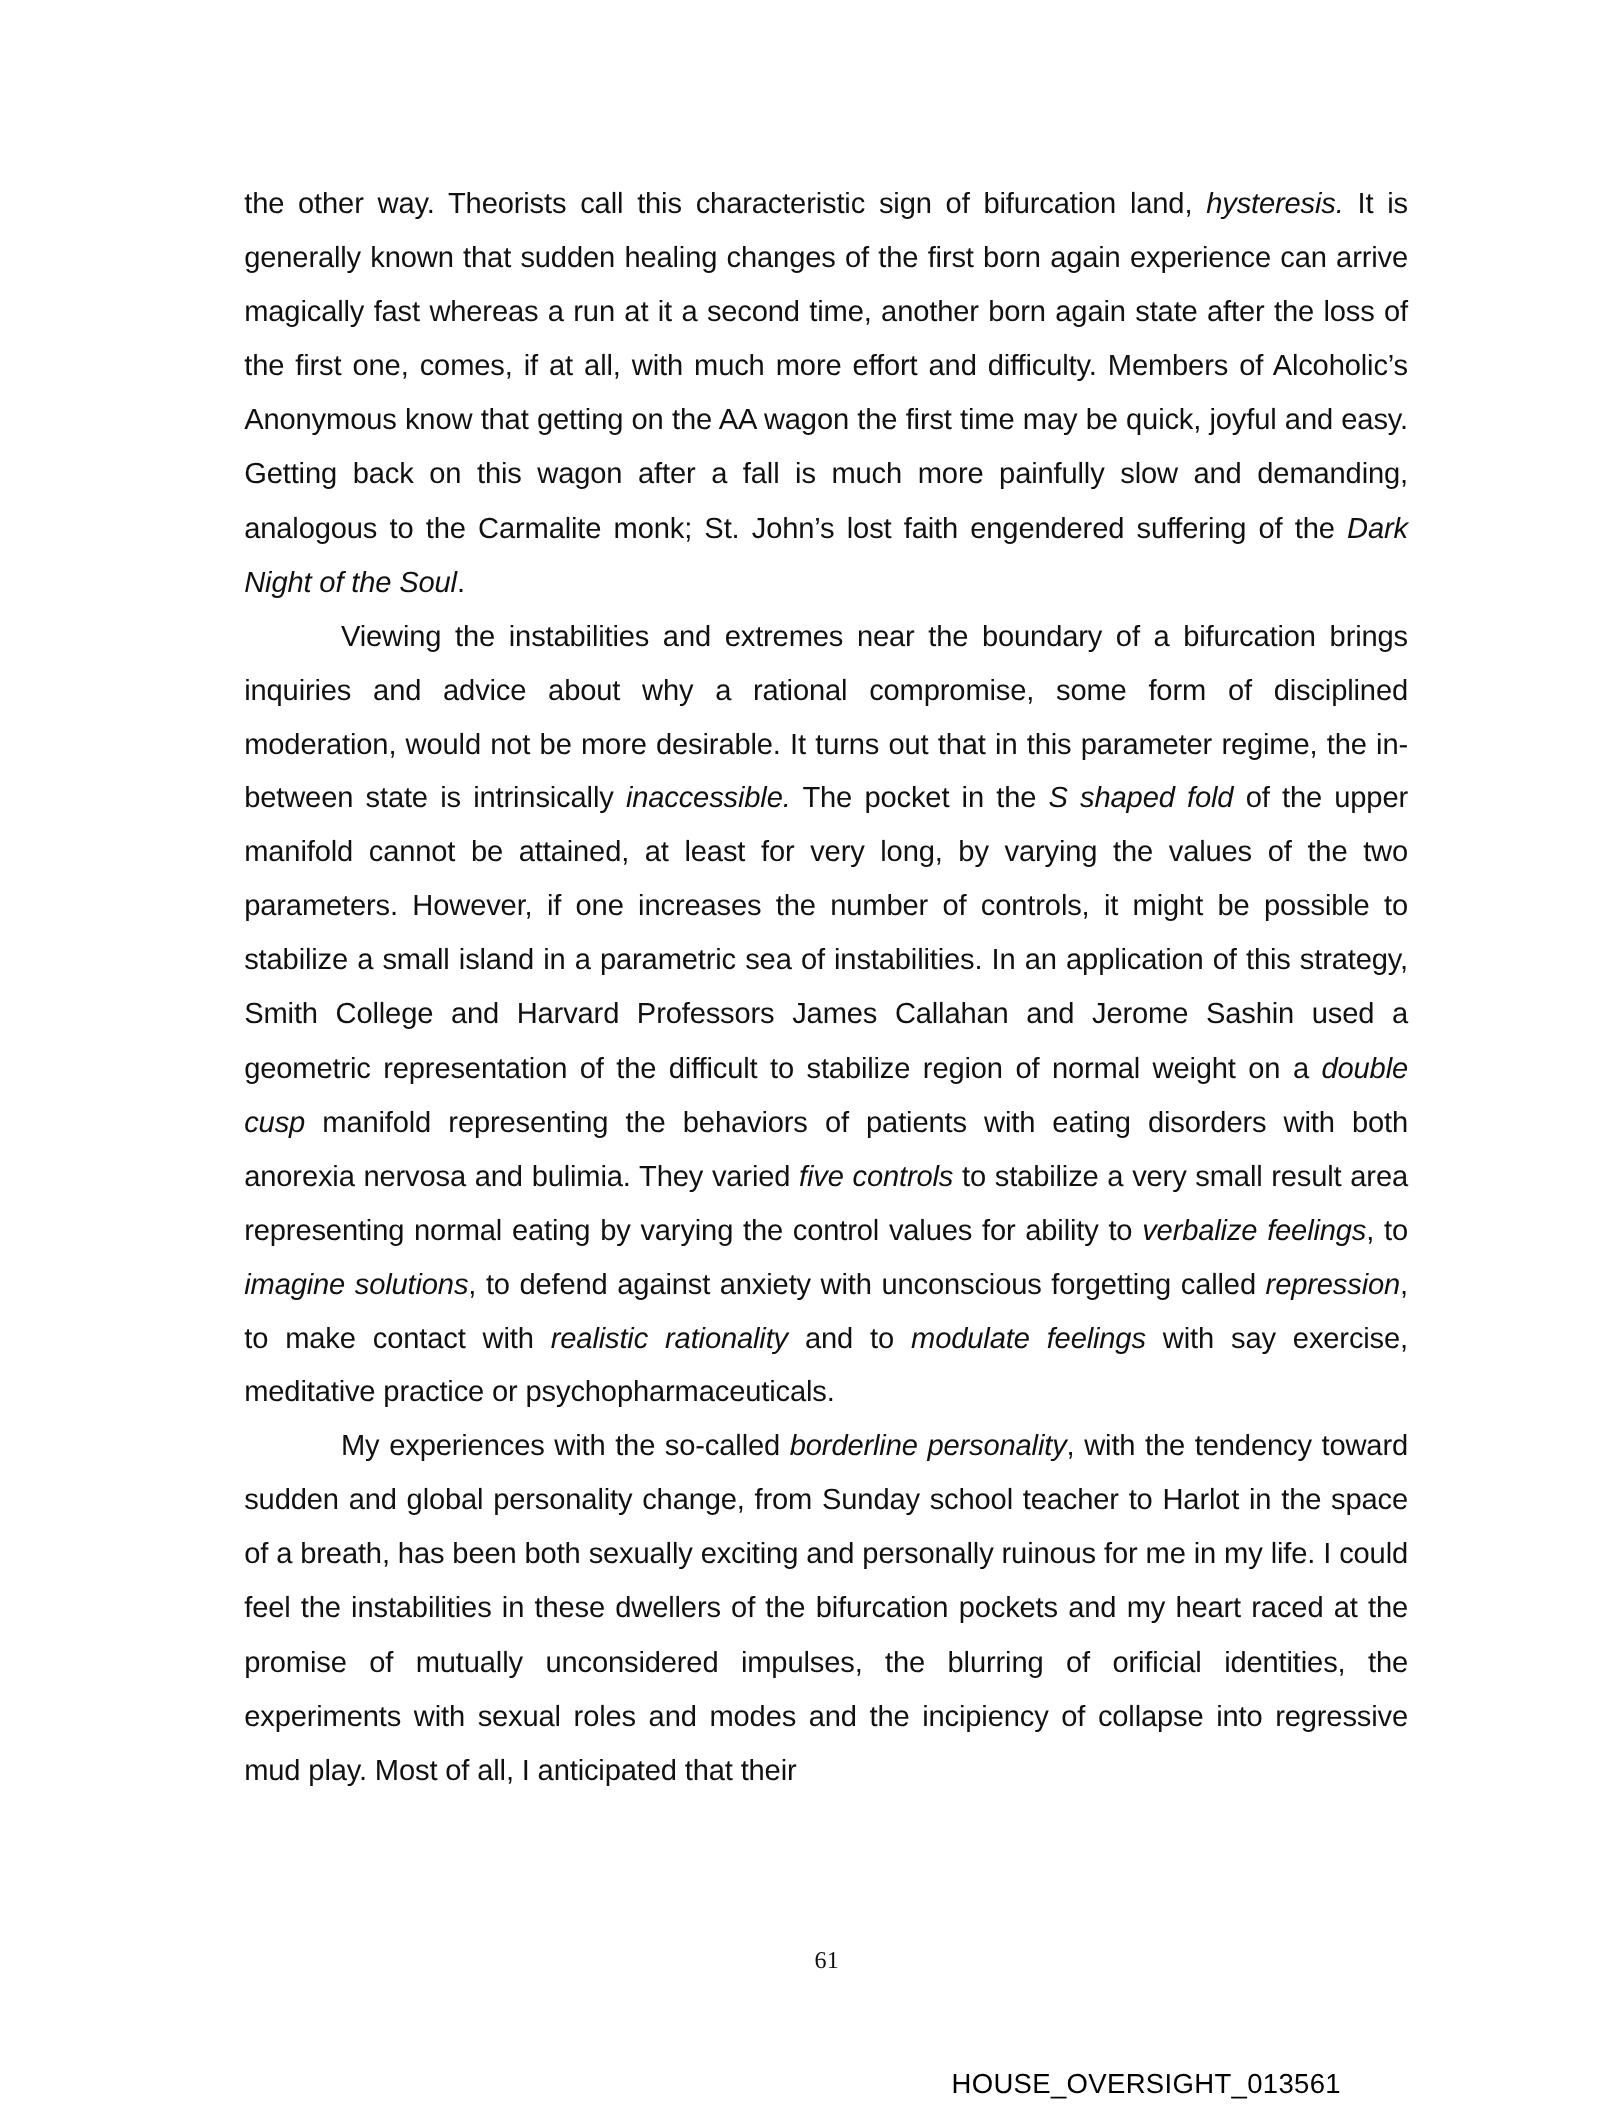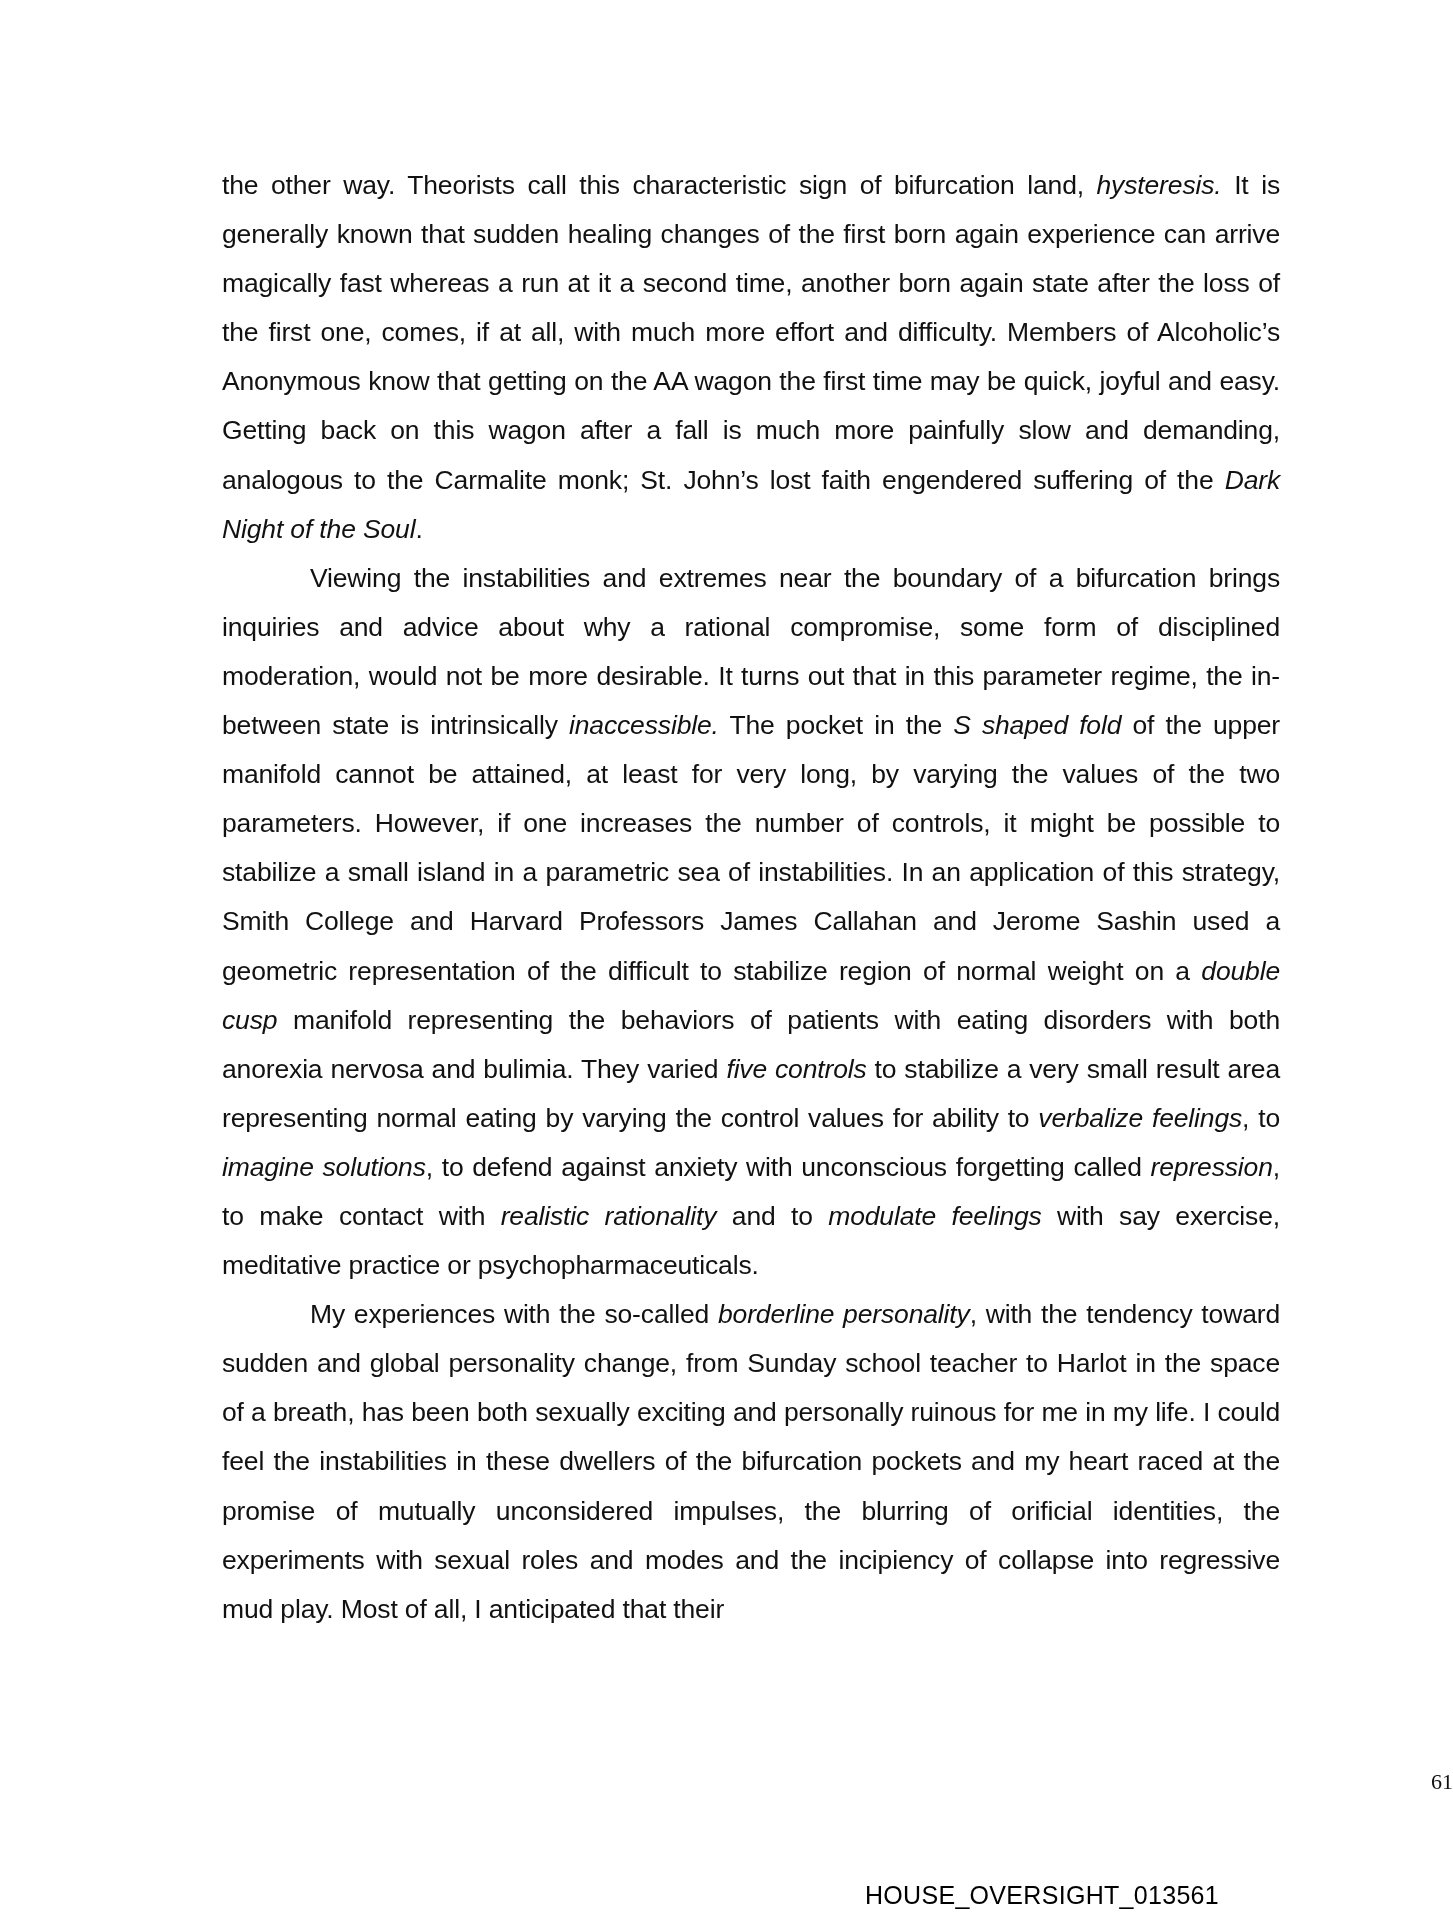--- a/index.html
+++ b/index.html
@@ -42,21 +42,21 @@
       text-indent: 88px;
     }
     .para span.it {
       font-style: italic;
     }
     .page-number {
       position: absolute;
       left: 0;
       width: 1453px;
       top: 1768px;
-      text-align: right;
+      text-align: center;
       font-family: "Liberation Serif", serif;
       font-size: 22px;
       line-height: 28px;
       color: #111111;
       padding-left: 50px;
       box-sizing: border-box;
     }
     .bates {
       position: absolute;
       right: 24px;

